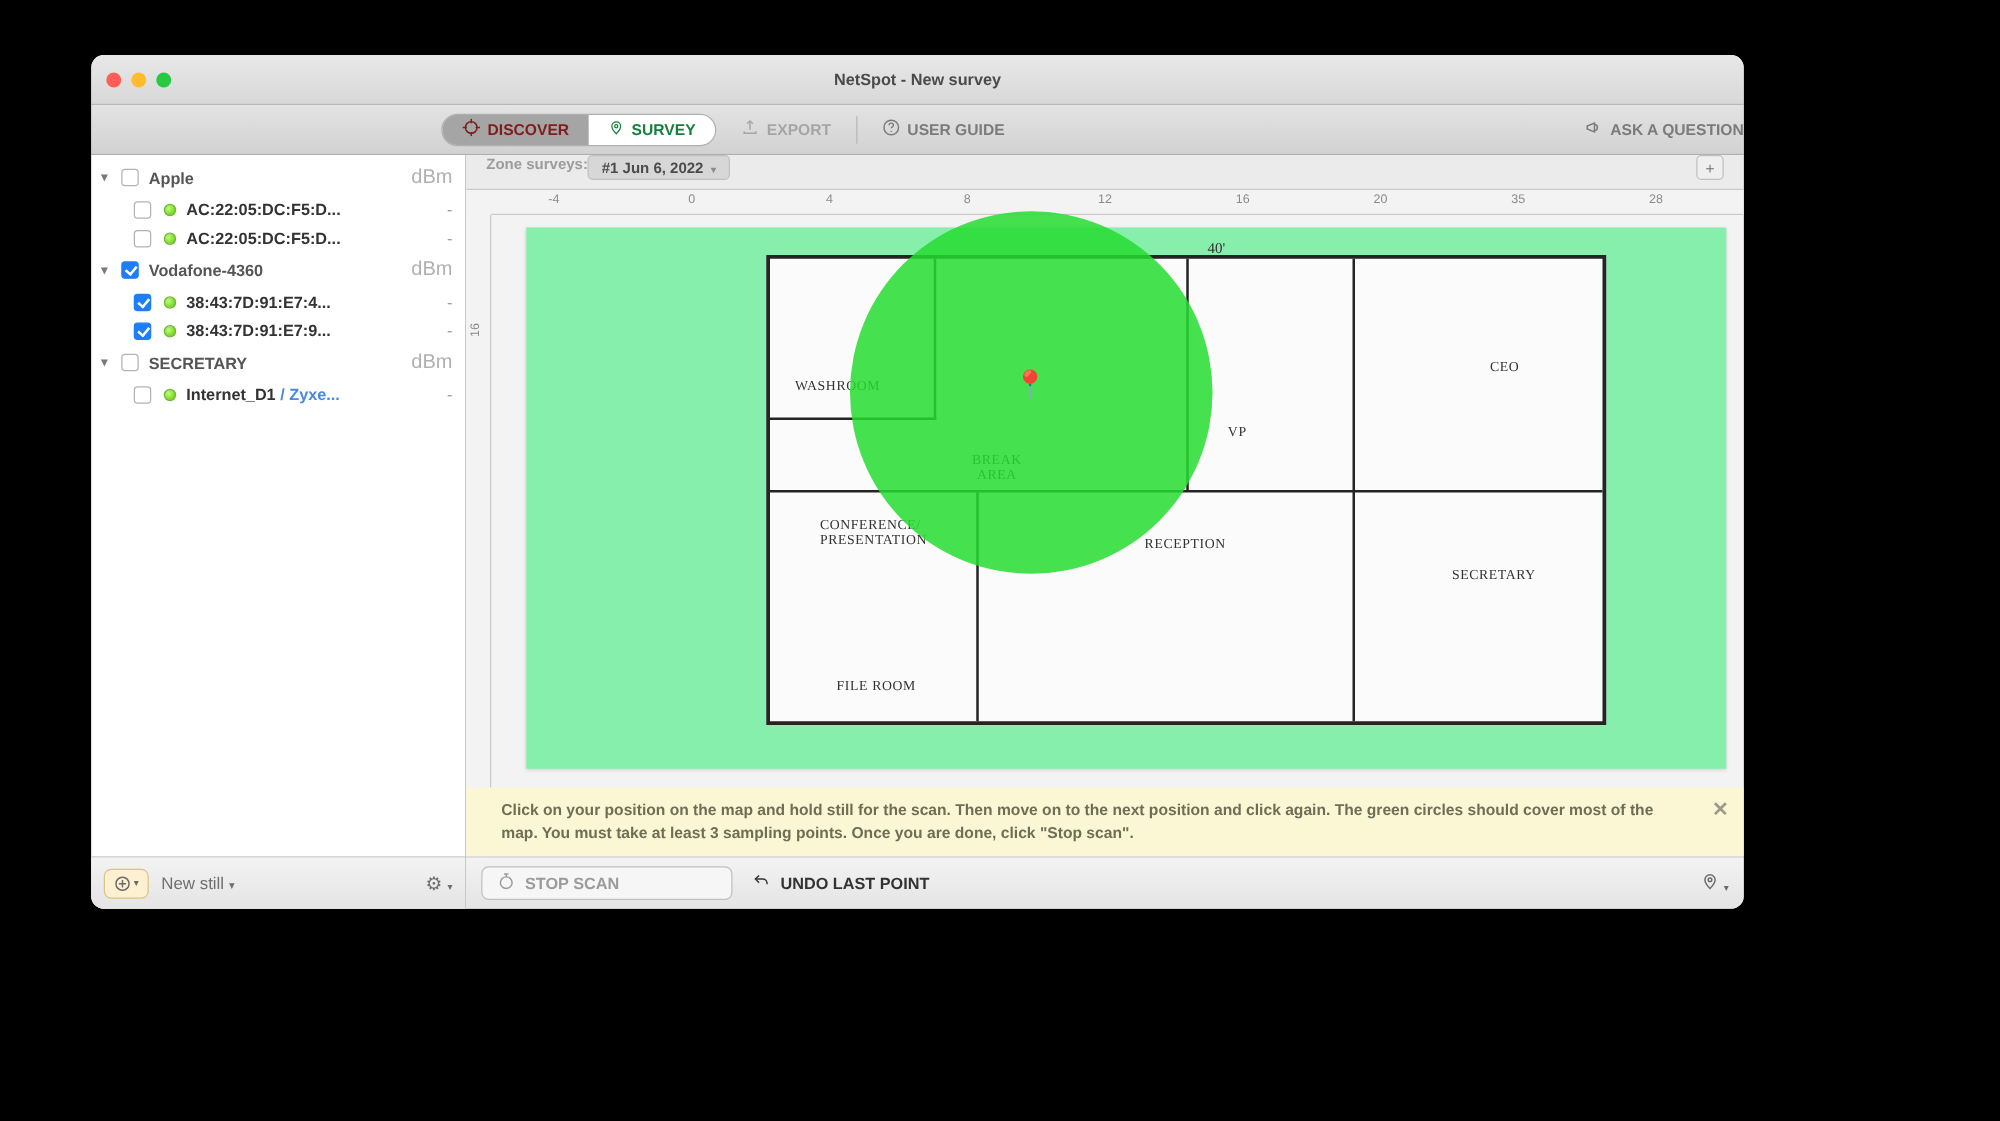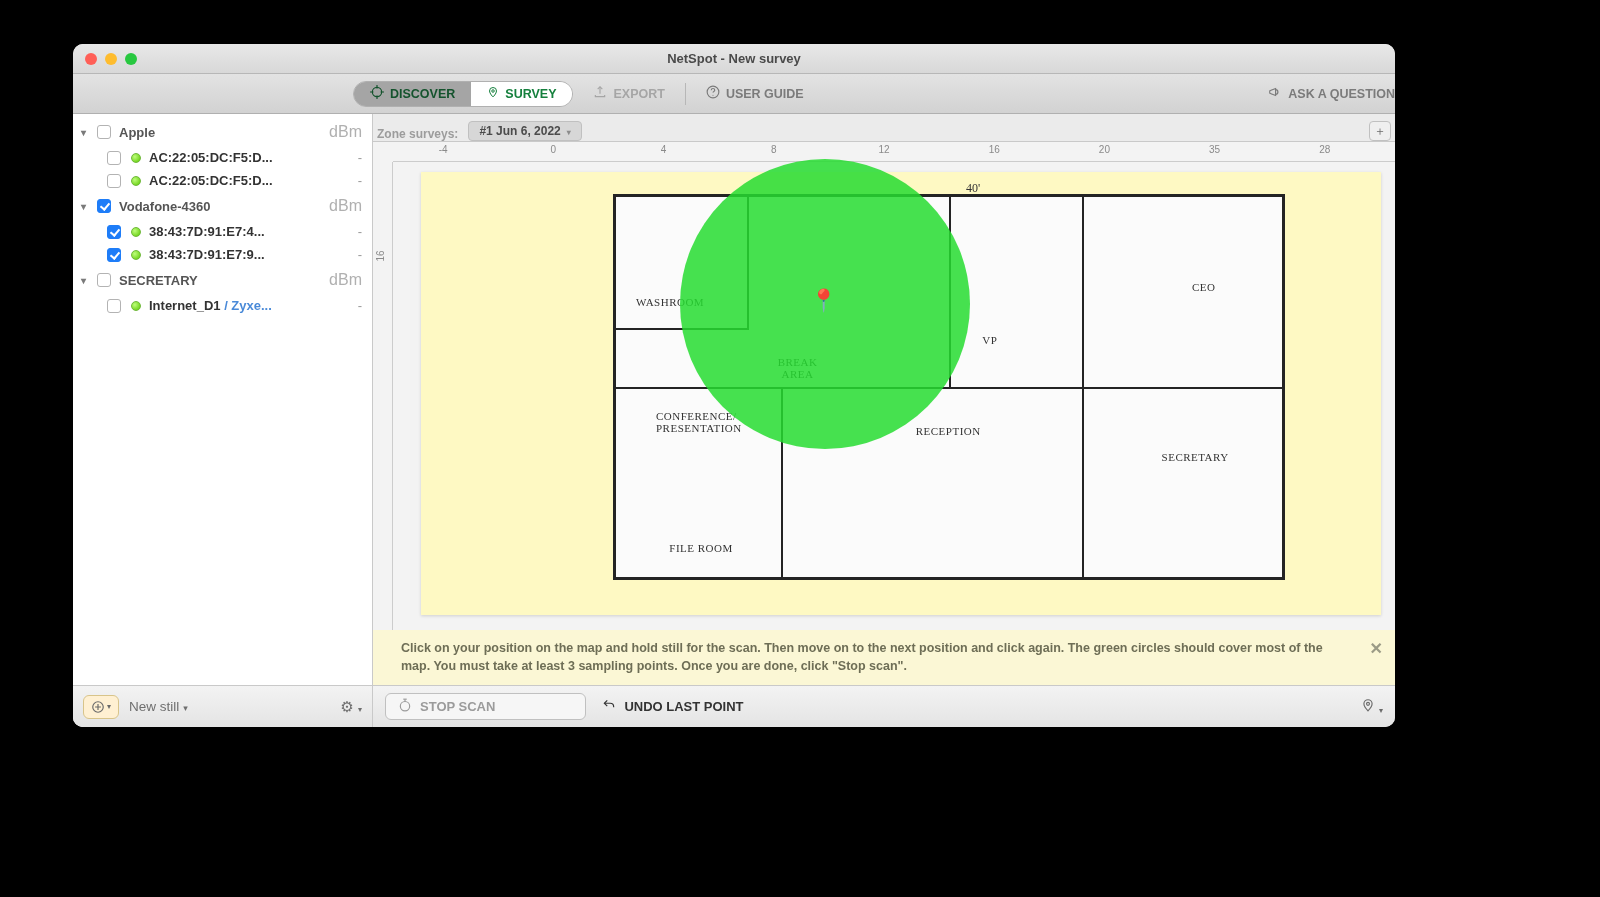--- a/index.html
+++ b/index.html
@@ -20,21 +20,21 @@
   height: 683px;
   background: #ececec;
   border-radius: 10px;
   box-shadow: 0 30px 60px rgba(0,0,0,0.5);
   overflow: hidden;
   display: flex;
   flex-direction: column;
 }
 
 .titlebar {
-  height: 30px;
+  height: 40px;
   display: flex;
   align-items: center;
   padding: 0 12px;
   background: linear-gradient(#e8e8e8,#d8d8d8);
   border-bottom: 1px solid #b7b7b7;
   position: relative;
 }
 .traffic { display: flex; gap: 8px; }
 .traffic span {
   width: 12px; height: 12px; border-radius: 50%; display: inline-block;
@@ -64,21 +64,21 @@
   height: 26px;
 }
 .mode-switch .seg {
   display: flex; align-items: center; gap:6px;
   padding: 0 16px;
   font-size: 12.5px;
   font-weight: 700;
   color:#6b6b6b;
   cursor: pointer;
 }
-.mode-switch .seg.active-discover { background:#a5a5a5; color:#14532d; }
+.mode-switch .seg.active-discover { background:#a5a5a5; color:#7f1d1d; }
 .mode-switch .seg.active-survey   { background:#fff; color:#15803d; }
 .toolbar-link {
   display:flex; align-items:center; gap:6px;
   color:#7b7b7b; font-weight:700; font-size:12.5px;
   cursor:pointer;
 }
 .toolbar-link.disabled { opacity:.55; cursor:default; }
 .toolbar-sep { width:1px; height:22px; background:#b7b7b7; }
 .toolbar-spacer { flex:1; }
 
@@ -141,21 +141,21 @@
 }
 .sidebar-footer .zone-label { color:#6f6f6f; font-size:13.5px; }
 .sidebar-footer .zone-label .tri { font-size:9px; margin-left:4px; }
 .sidebar-footer .gear { margin-left:auto; color:#6f6f6f; font-size:15px; cursor:pointer; }
 
 .main { flex:1; display:flex; flex-direction:column; min-width:0; }
 .zonebar {
   height:28px;
   border-bottom:1px solid #c9c9c9;
   background:#ebebeb;
-  display:flex; align-items:flex-end; padding:0 4px; gap:10px;
+  display:flex; align-items:flex-start; padding:0 16px; 
   font-size:12px;
 }
 .zonebar .lbl { color:#9c9c9c; font-weight:600; }
 .zonebar .chip {
   background:#d7d7d7; border:1px solid #c0c0c0;
   padding:2px 10px; border-radius:4px;
   color:#4b4b4b; font-weight:600; cursor:pointer;
 }
 .zonebar .chip .tri { font-size:8px; color:#8c8c8c; margin-left:6px; }
 .zonebar .add {
@@ -174,21 +174,21 @@
 }
 .ruler-h div { position:absolute; top:2px; transform:translateX(-50%); }
 .ruler-v {
   position:absolute; left:0; top:20px; bottom:0; width:20px;
   background:#f3f3f3; border-right:1px solid #ccc;
   font-size:10px; color:#8a8a8a;
 }
 .ruler-v div { position:absolute; left:2px; transform:translateY(-50%) rotate(-90deg); transform-origin:left top; }
 .map {
   position:absolute; left:30px; top:30px; right:14px; bottom:70px;
-  background:#fef9c3;
+  background:#86efac;
   box-shadow:0 1px 3px rgba(0,0,0,.15);
   margin-left:18px;
 }
 .map-inner {
   position:absolute; left:20%; right:10%; top:5%; bottom:8%;
   border:3px solid #242424;
   background:#fbfbfb;
 }
 
 .map-inner::before, .map-inner::after { content:""; position:absolute; background:#242424; }

